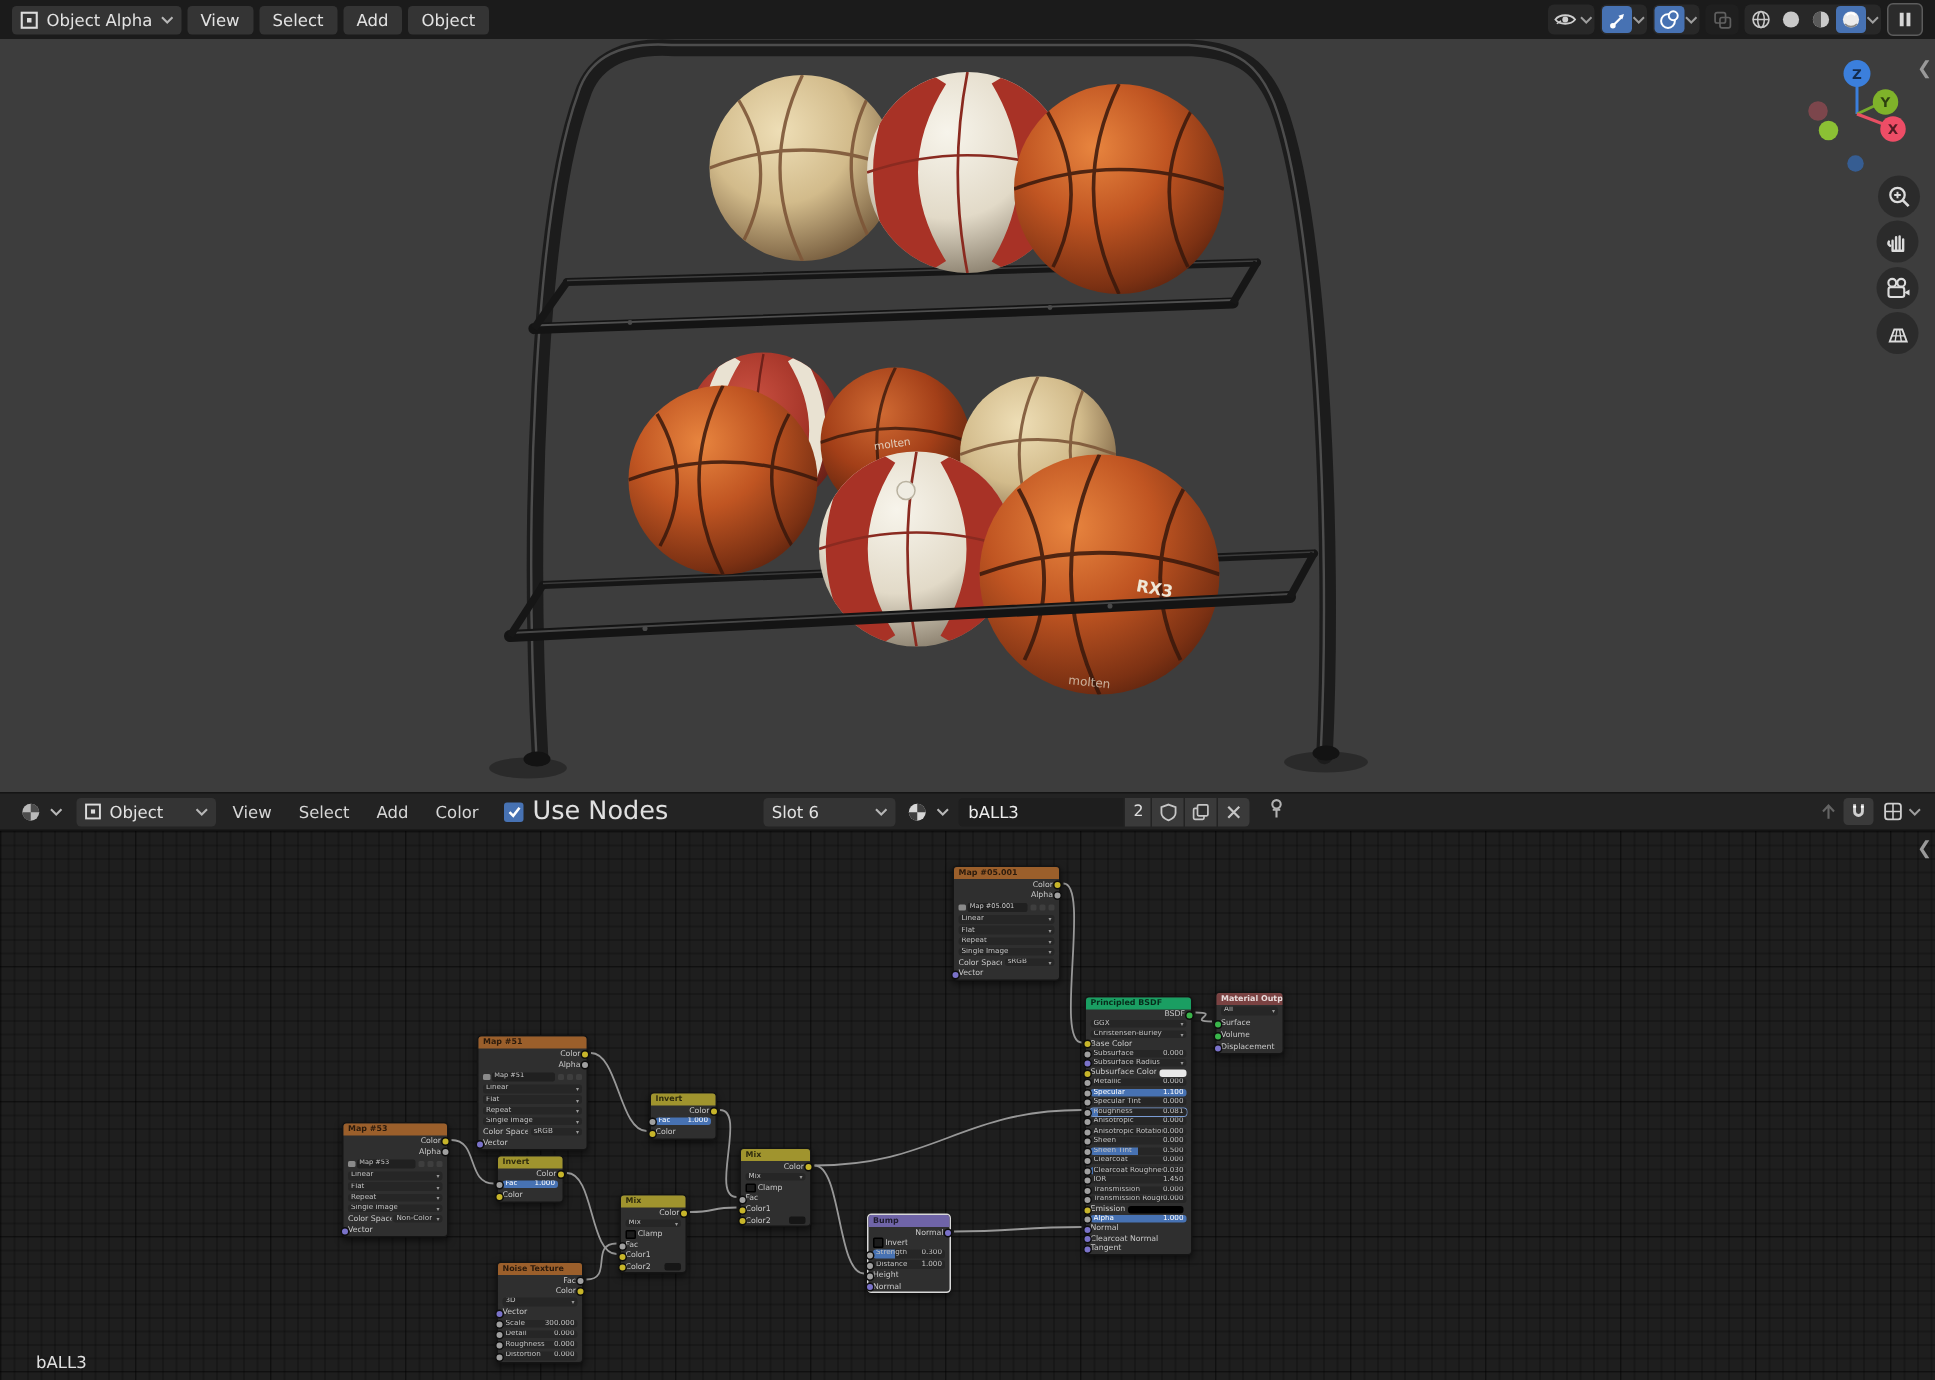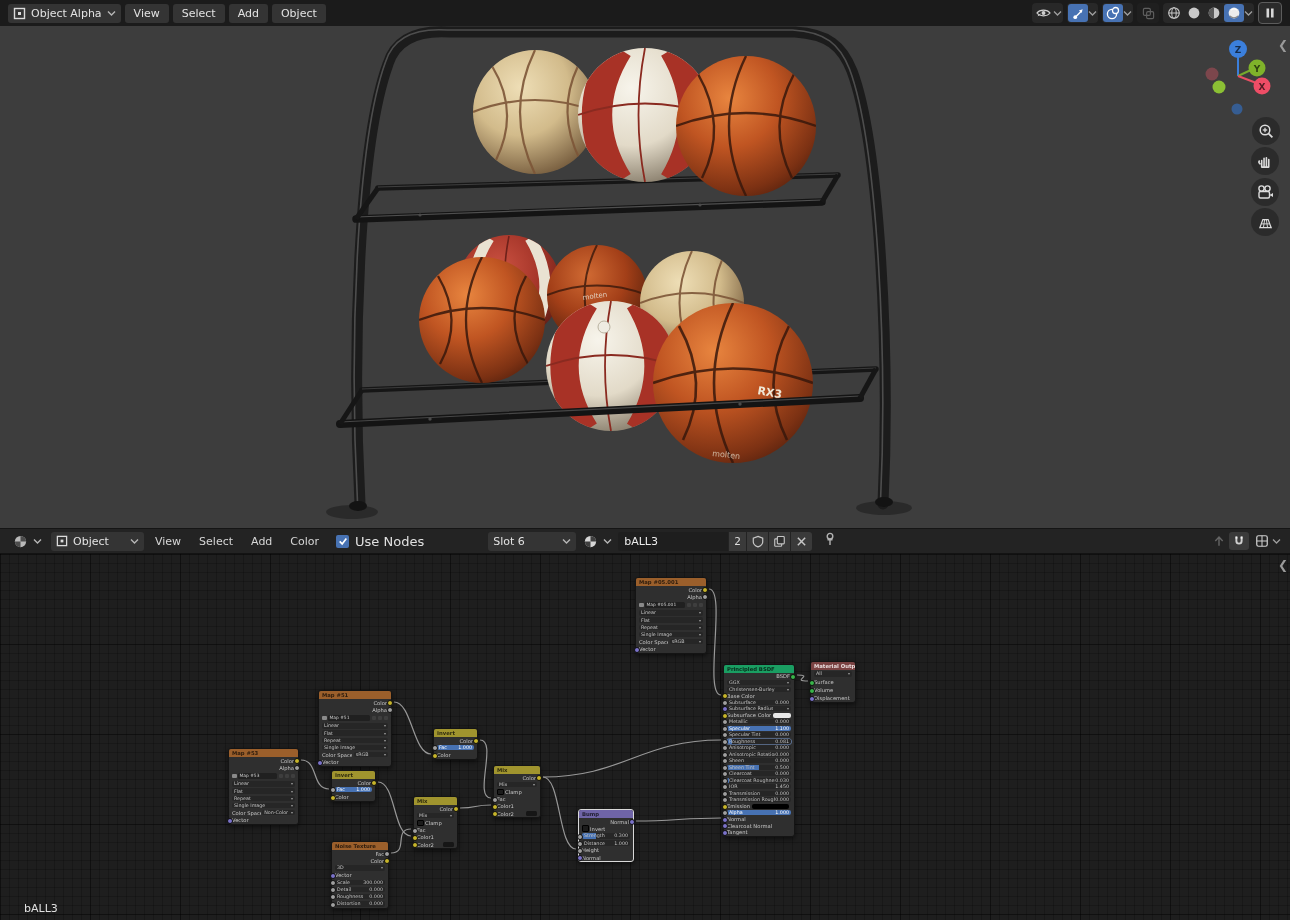--- a/index.html
+++ b/index.html
@@ -429,21 +429,21 @@
       <div class="fbtn">Select</div>
       <div class="fbtn">Add</div>
       <div class="fbtn">Color</div>
     </div>
   <div style="display:flex;align-items:center;margin-left:8px">
     <span class="ckbx">
       <svg width="10" height="10" viewBox="0 0 12 12">
         <polyline points="2,6.5 5,9.5 10,3" fill="none" stroke="#fff" stroke-width="2"></polyline>
         </svg>
     </span>
-    <span style="font-size:13px;color:#e0e0e0">Use Nodes</span>
+    <span style="font-size:17px;color:#e0e0e0">Use Nodes</span>
   </div>
   <div style="width:62px"></div>
   <div class="ddbtn" style="width:78px;justify-content:space-between">
     <span>Slot 6</span>
     <svg class="chev" width="9" height="8" viewBox="0 0 9 8">
         <polyline points="1,2.5 4.5,6 8,2.5" fill="none" stroke="#b6b6b6" stroke-width="1.4"></polyline>
       </svg>
   </div>
   <div class="ddbtn" style="background:transparent;padding:0 3px">
     <svg width="15" height="15" viewBox="0 0 16 16">

